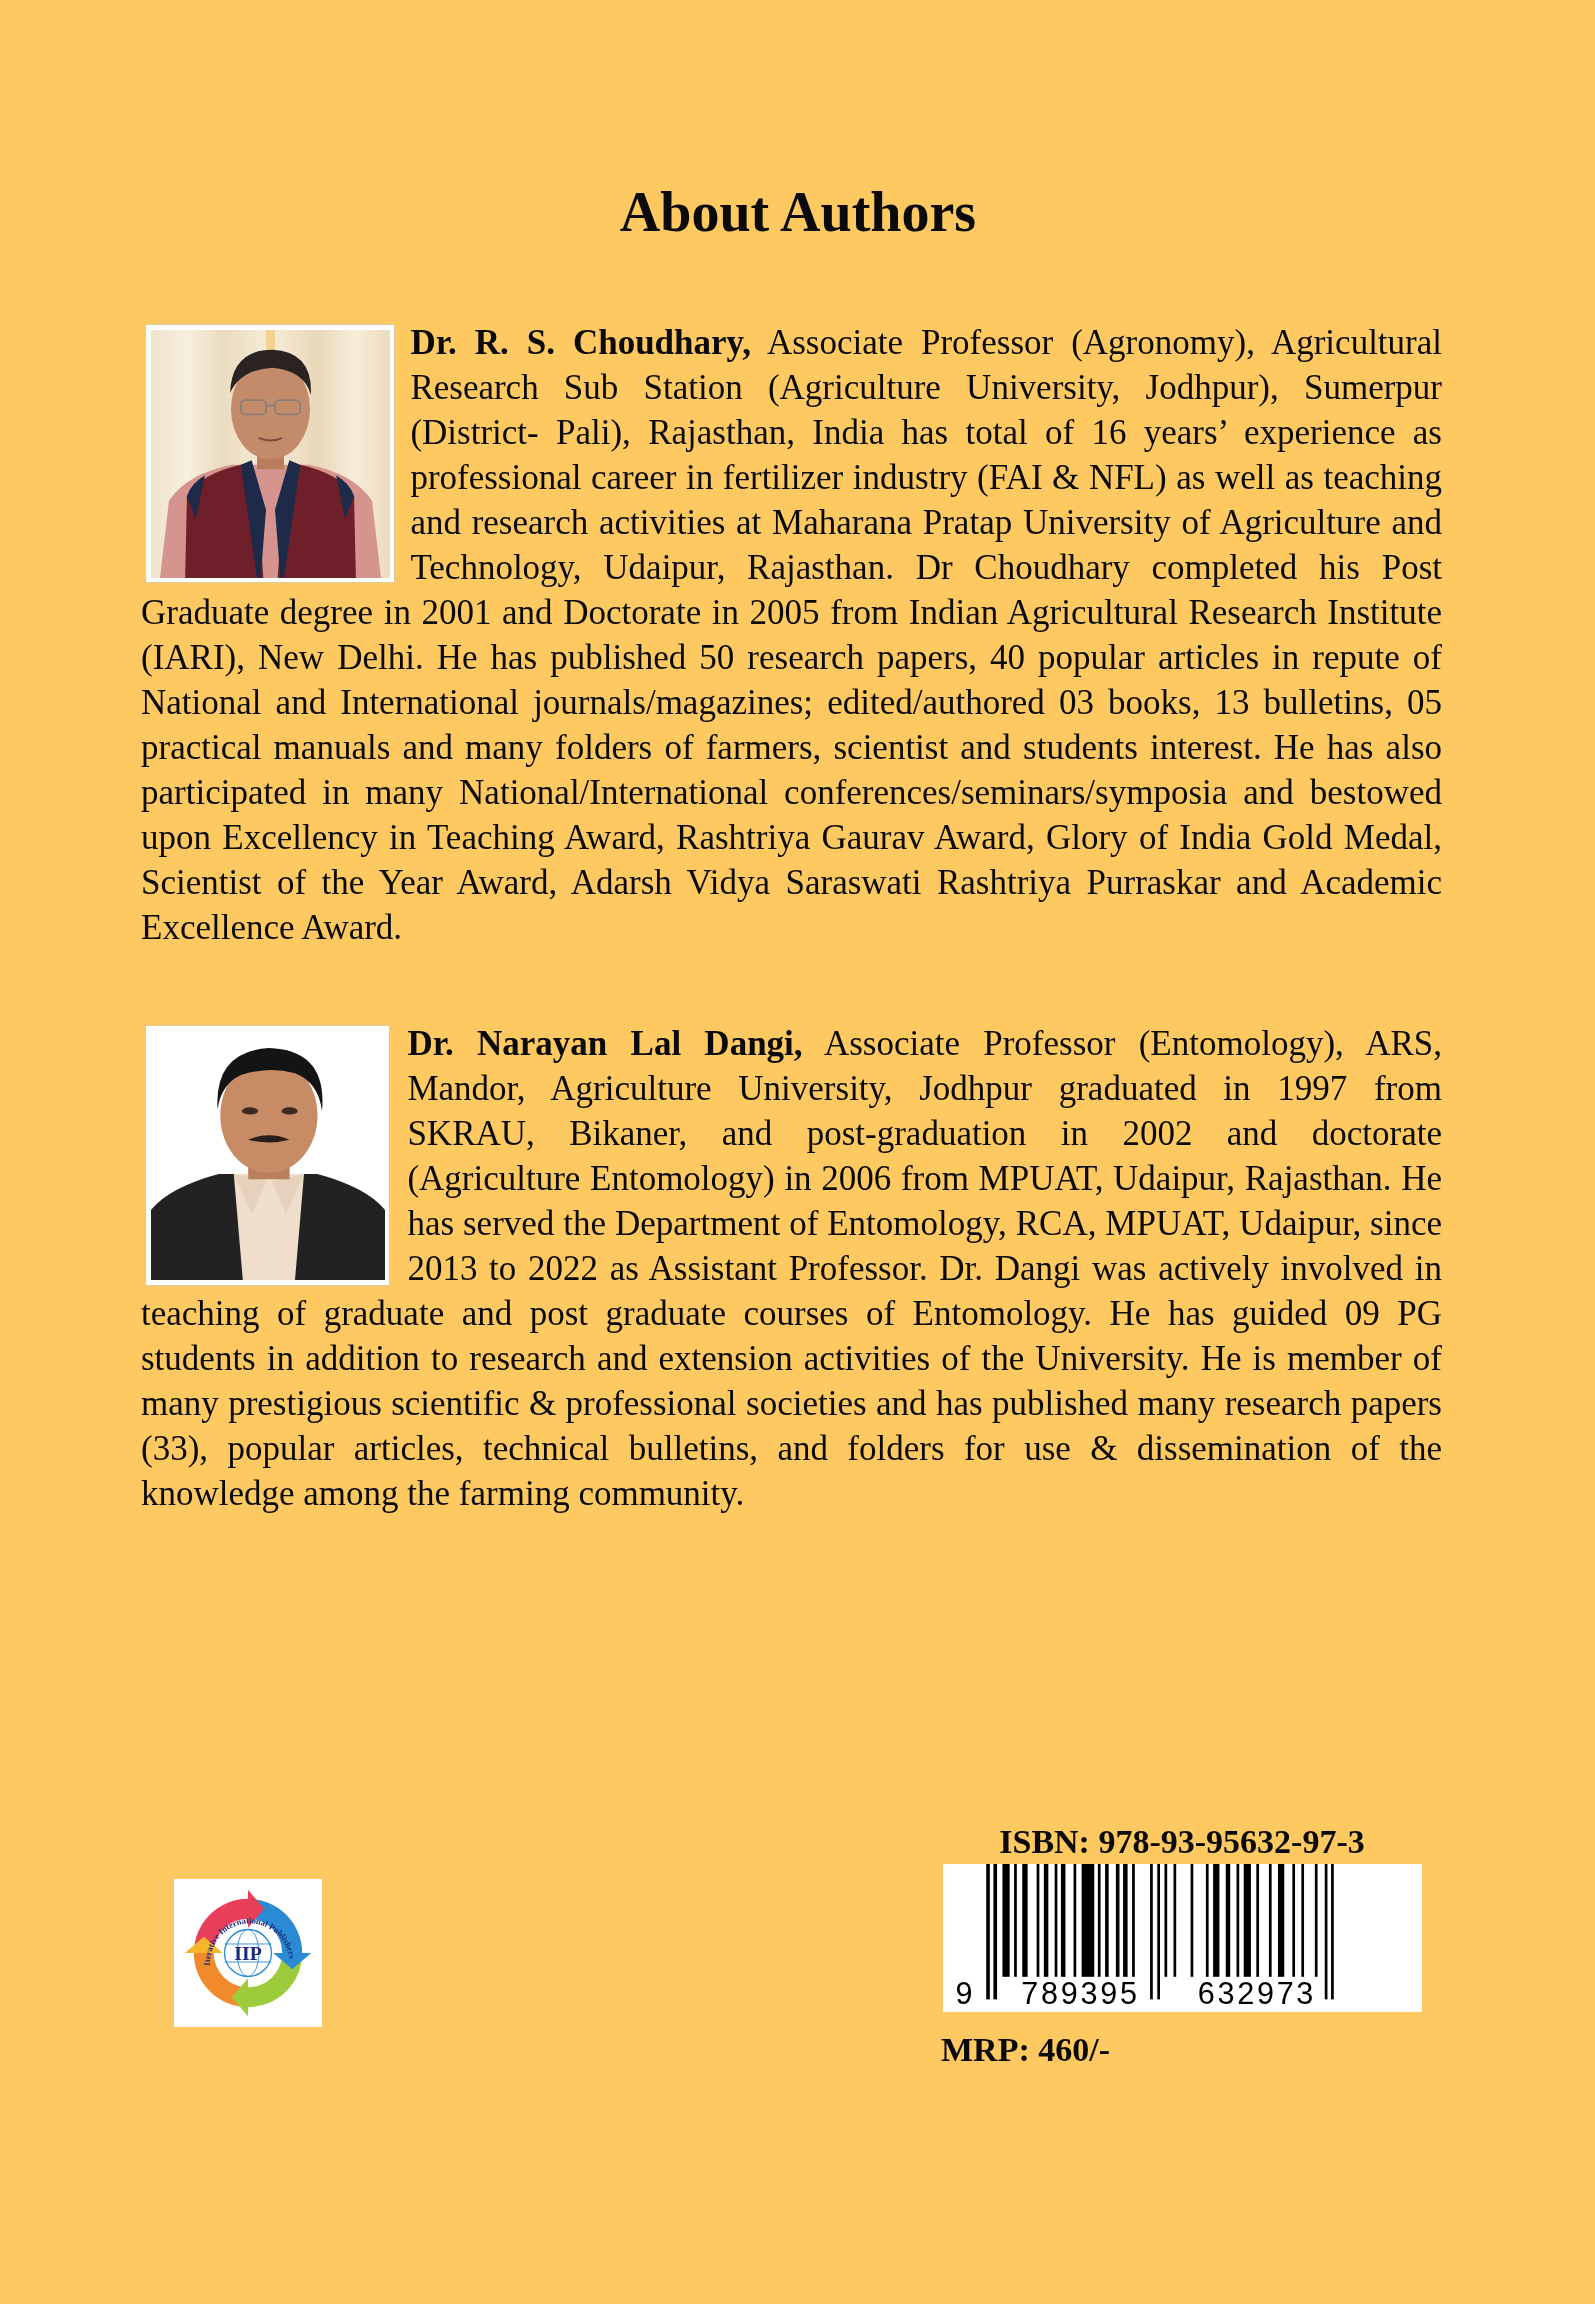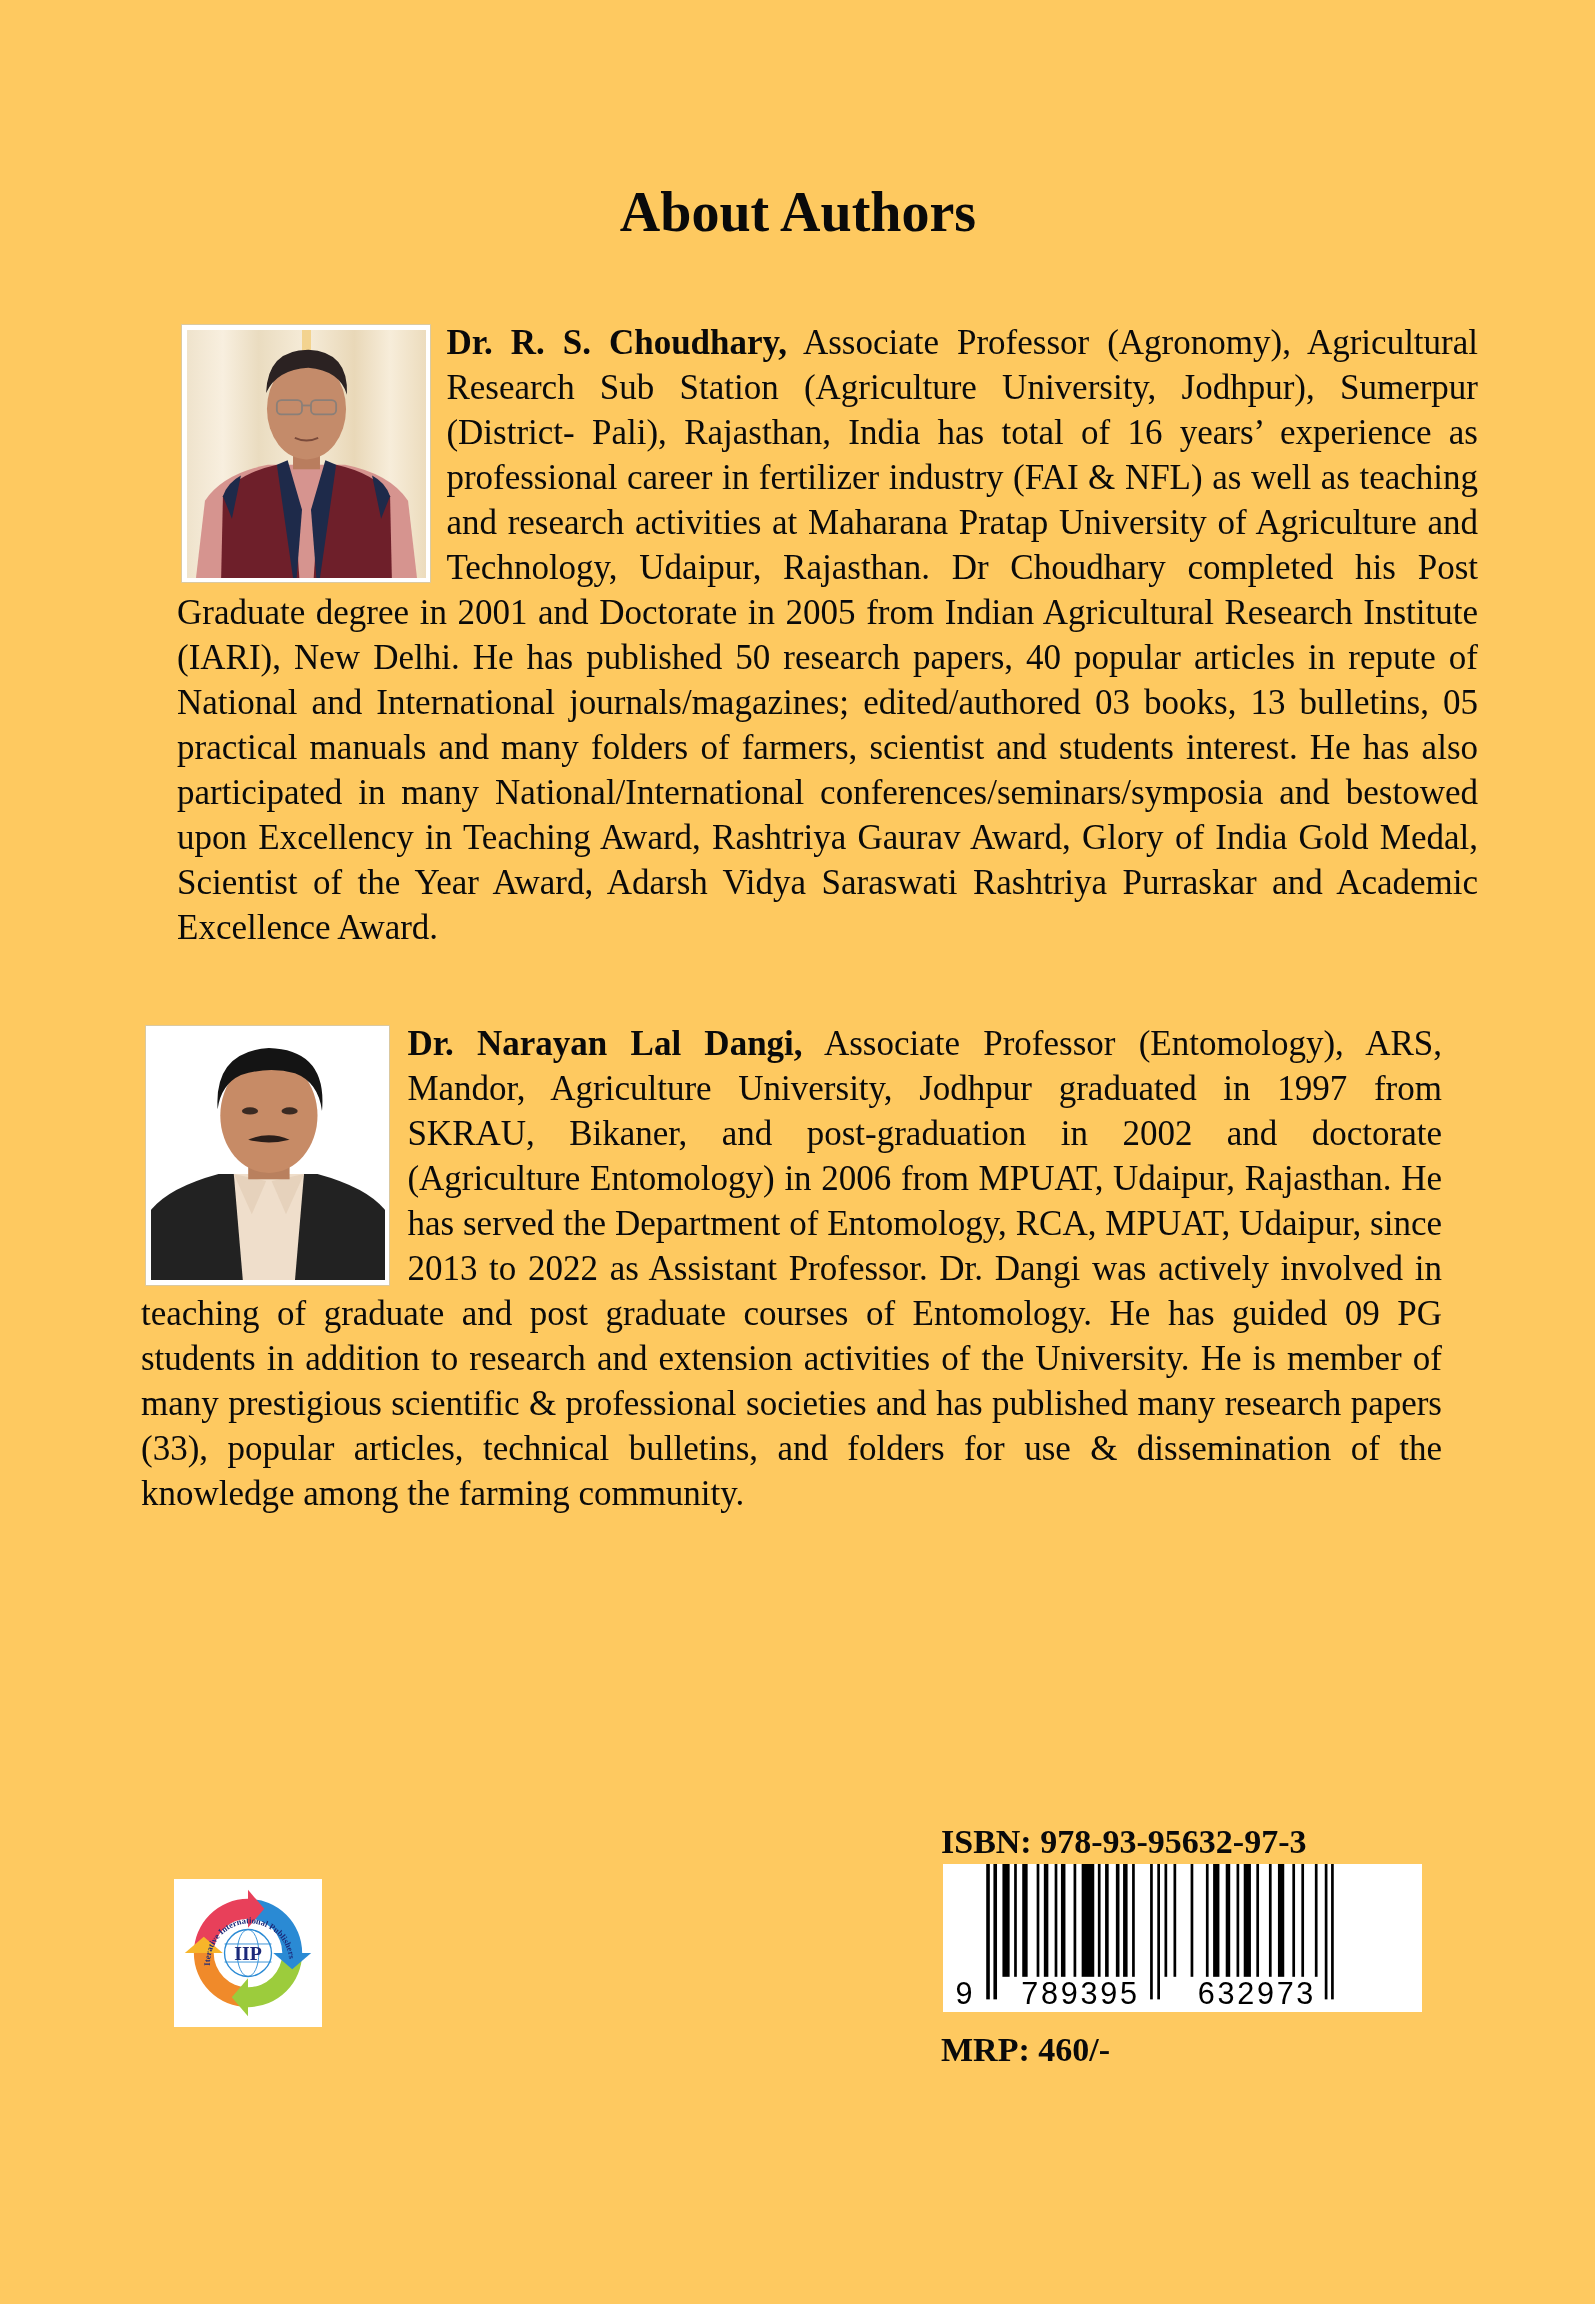--- a/index.html
+++ b/index.html
@@ -9,37 +9,37 @@
   }
   .title {
     position:absolute; left:0; right:0; top:176px; text-align:center;
     font-weight:bold; font-size:56px; line-height:72px; letter-spacing:0px;
   }
   .bio {
     position:absolute; left:141px; width:1301px;
     font-size:35px; line-height:45px; text-align:justify;
     text-align-last:left; hyphens:none;
   }
-  .bio1 { top:320px;margin-left:36px; }
+  .bio1 { top:320px; }
   .bio2 { top:1021px; }
   .bio .name { font-weight:bold; }
   .photo {
     float:left; background:#fff; padding:4.5px; margin:5.4px 16px 3.6px 5.4px;
     box-shadow:0 0 0 0.9px #d8c9a8;
   }
   .photo1 { width:239px; height:248px; }
   .photo2 { width:234px; height:250px; margin-right:18px; margin-top:4.5px; }
   .photo svg { display:block; width:100%; height:100%; }
   .logo {
     position:absolute; left:174px; top:1879px; width:148px; height:148px; background:#fff;
   }
   .logo svg { width:100%; height:100%; display:block; }
   .isbn-block { position:absolute; left:941px; top:1822px; width:482px; }
   .isbn-text {
-    text-align:left; font-weight:bold; font-size:34px; line-height:40px;
+    text-align:center; font-weight:bold; font-size:34px; line-height:40px;
   }
   .barcode {
     margin-top:1.8px; background:#fff; height:148px; position:relative; width:479px; margin-left:1.8px;
   }
   .barcode svg { position:absolute; left:0; top:0; width:100%; height:100%; }
   .mrp {
     text-align:left; font-weight:bold; font-size:34px; line-height:40px; margin-top:18px;
   }
 </style>
 </head>

